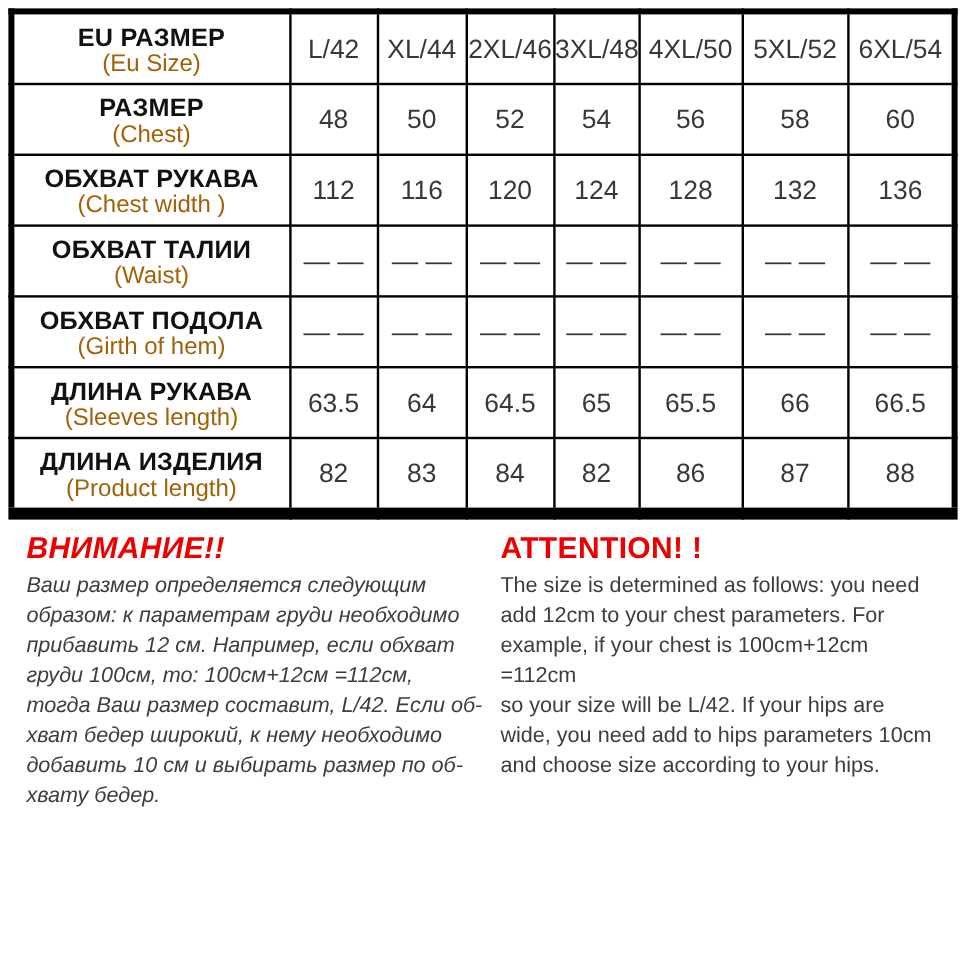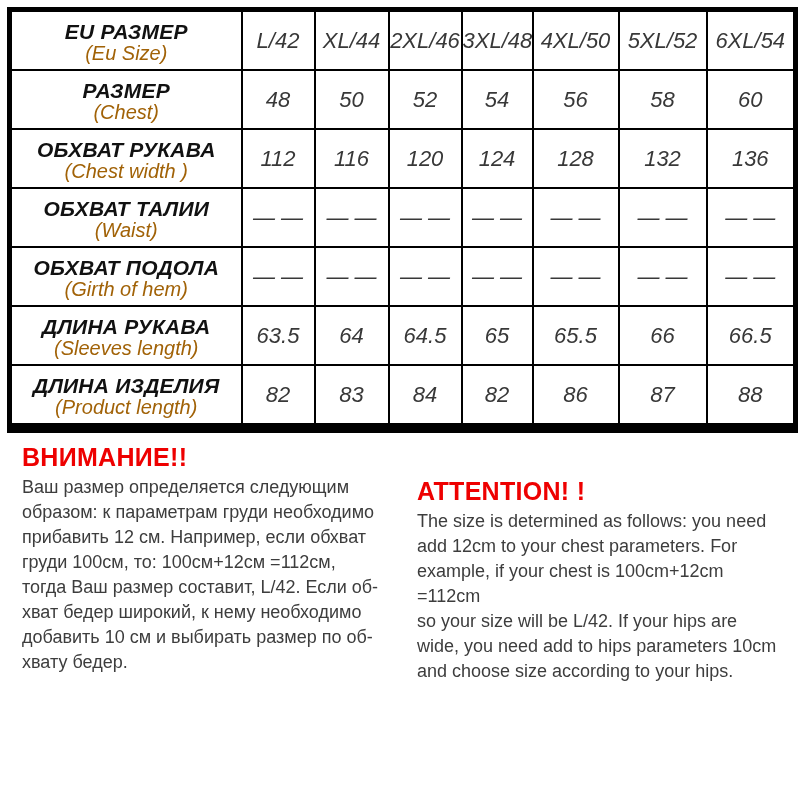--- a/index.html
+++ b/index.html
@@ -16,21 +16,20 @@
     height: 800px;
     box-sizing: border-box;
   }
   table.size-table {
     border-collapse: collapse;
     table-layout: fixed;
     margin: 7px 14px 0 7px;
     width: 786px;
     border: 5px solid #000000;
     border-bottom-width: 10px;
-    font-style: italic;
   }
   table.size-table th, table.size-table td {
     border: 2px solid #000000;
     text-align: center;
     vertical-align: middle;
     height: 57px;
     padding: 0;
     overflow: hidden;
   }
   th .ru {
@@ -53,22 +52,22 @@
   }
   .notes {
     display: flex;
     padding: 10px 10px 0 22px;
     box-sizing: border-box;
     width: 800px;
   }
   .note-col {
     box-sizing: border-box;
   }
-  .note-col.ru-col { width: 396px; padding-right: 8px; }
-  .note-col.en-col { width: 374px; margin-top: 34px; }
+  .note-col.ru-col { width: 396px; padding-right: 8px; font-style: italic; }
+  .note-col.en-col { width: 374px; }
   .note-heading {
     color: #ee0000;
     font-weight: bold;
     font-size: 25px;
     line-height: 28px;
     margin: 0 0 4px 0;
     letter-spacing: 0.3px;
   }
   .note-body {
     white-space: pre-line;

